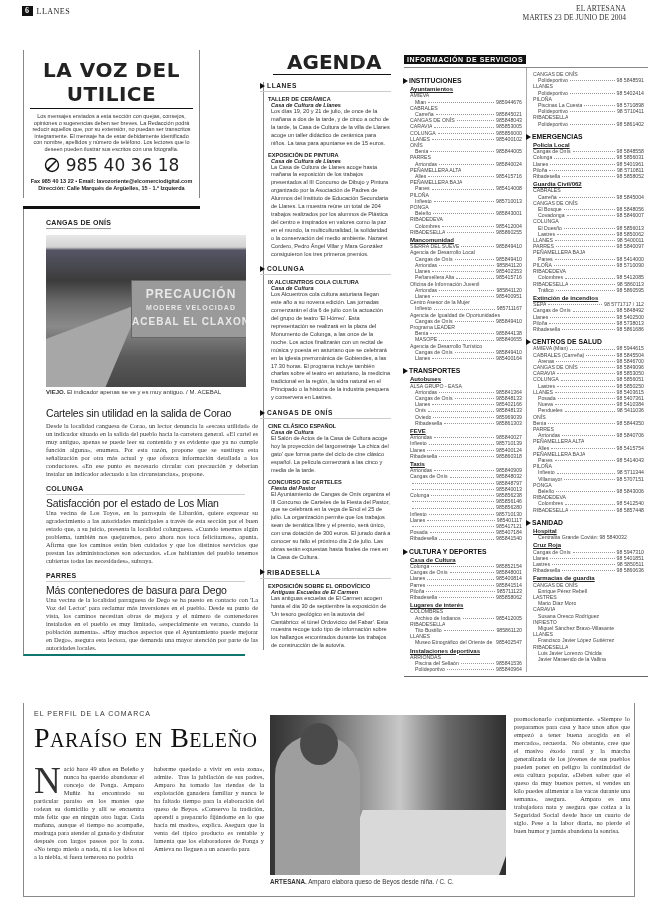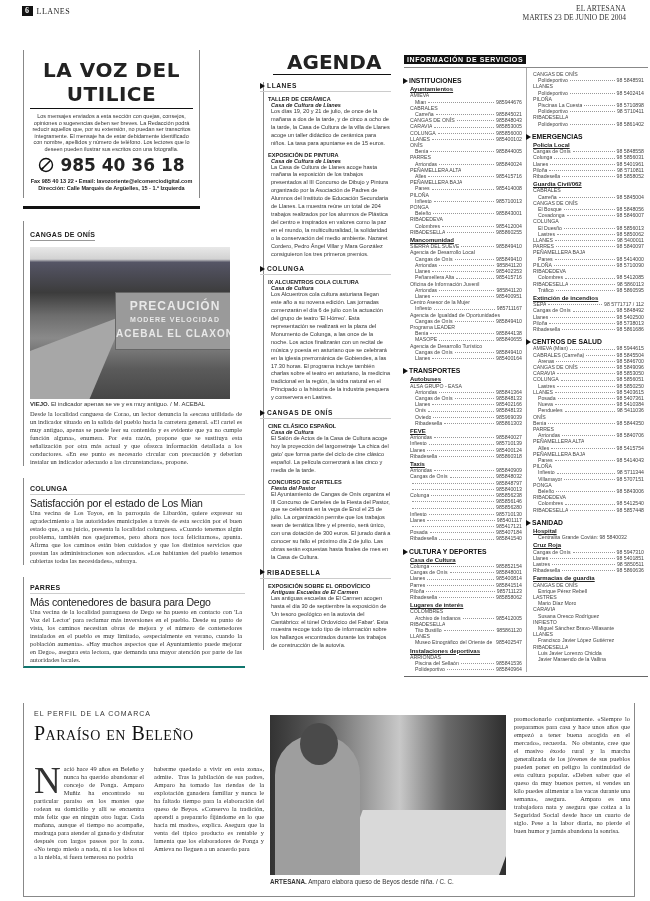--- a/index.html
+++ b/index.html
@@ -6,24 +6,24 @@
 body{width:650px;height:901px;background:#fff;font-family:"Liberation Sans",sans-serif;color:#222;position:relative;overflow:hidden}
 .hdr-left{position:absolute;left:22px;top:6px;display:flex;align-items:center;gap:4px;font-family:"Liberation Serif",serif;font-size:8px;letter-spacing:.5px}
 .pgnum{background:#111;color:#fff;font-weight:bold;font-size:8px;padding:0 3px;line-height:10px}
 .hdr-right{position:absolute;right:24px;top:4px;text-align:right;font-family:"Liberation Serif",serif;font-size:7.5px;line-height:9px;color:#333}
 
 .col1{position:absolute;left:23px;top:50px;width:177px}
 .lector-box{border-left:1px solid #888;border-right:1px solid #888;padding:0 6px 6px}
 .lector-title{font-weight:900;font-size:20px;letter-spacing:.5px;text-align:center;padding-top:8px;padding-bottom:2px;border-bottom:1.5px solid #111;font-family:"DejaVu Sans",sans-serif}
 .lector-intro{font-size:5.5px;line-height:6.5px;text-align:center;margin-top:4px;color:#333}
 .phone{display:flex;align-items:center;justify-content:center;gap:6px;margin:3px 0}
-.phone-num{font-weight:bold;font-size:17px;font-family:"DejaVu Sans",sans-serif}
+.phone-num{font-weight:normal;font-size:17px;font-family:"DejaVu Sans",sans-serif}
 .contact{font-size:5.5px;line-height:7px;text-align:center;font-weight:bold}
 .rule-thick{height:3px;background:#111;margin:8px 0 0}
-.section-left{border-left:1px solid #888;padding-left:6px;margin-top:12px}
+.section-left{border-left:1px solid #888;padding-left:22px;margin-top:0}
 .kicker{font-weight:bold;font-size:7px;letter-spacing:.3px;padding-top:10px;padding-bottom:2px;border-bottom:1px solid #999;display:inline-block}
 .photo1{width:200px;height:152px;margin-top:6px;background:linear-gradient(180deg,#e8e8e8 0%,#d2d2d2 8%,#556 10%,#3c3c3c 30%,#6d6d6d 45%,#8a8a8a 60%,#5b5b5b 80%,#464646 100%);position:relative;overflow:hidden}
 .sign{position:absolute;left:85px;top:45px;width:120px;height:58px;background:#9a9a9a;border:1px solid #666;color:#e8e8e8;font-size:10px;font-weight:bold;text-align:center;padding-top:6px;line-height:14px;letter-spacing:1px}
 .road{position:absolute;left:0;top:68px;width:95px;height:90px;background:#a7a7a7;clip-path:polygon(0 40%,100% 0,60% 100%,0 100%)}
 .caption{font-size:6px;margin-top:2px;color:#333}
 .caption b{font-weight:900}
 .headline{font-size:10.5px;margin-top:12px;color:#222;letter-spacing:-.2px}
 .body-serif{font-family:"Liberation Serif",serif;font-size:6.4px;line-height:8px;text-align:justify;color:#333;width:212px}
 .bordered{border-bottom:2px solid #0f766e}
 
@@ -44,21 +44,21 @@
 .cat{font-weight:bold;font-size:6.8px;color:#111;margin-top:7px;margin-left:-7px;display:flex;align-items:center;gap:1px}
 .sub{font-weight:bold;font-size:6px;color:#222;text-decoration:underline;margin-top:2px}
 .row{display:flex;justify-content:space-between;white-space:nowrap;overflow:hidden}
 .row .n{overflow:hidden}
 .row .dots{flex:1;border-bottom:1px dotted #999;margin:0 2px 2px}
 .ind{padding-left:5px}
 .serv-bottom{border-bottom:1px solid #666;width:244px;margin-top:4px}
 
 .perfil{position:absolute;left:23px;top:703px;width:612px;height:194px;border-left:1px solid #888;border-bottom:1px solid #888;border-right:1px solid #888}
 .perfil-kicker{position:absolute;left:10px;top:7px;font-size:7px;letter-spacing:1px;color:#333}
-.perfil-title{position:absolute;left:10px;top:19px;font-family:"Liberation Serif",serif;font-size:20px;letter-spacing:.5px;color:#111;font-variant:small-caps}
+.perfil-title{position:absolute;left:10px;top:19px;font-family:"Liberation Serif",serif;font-size:28px;letter-spacing:.5px;color:#111;font-variant:small-caps}
 .pcol{position:absolute;top:62px;width:110px;font-family:"Liberation Serif",serif;font-size:6.4px;line-height:8px;text-align:justify;color:#333}
 .dropcap{float:left;font-family:"Liberation Serif",serif;font-size:37px;line-height:30px;margin-right:3px;margin-top:1px}
 .photo2{position:absolute;left:246px;top:12px;width:236px;height:160px;background:linear-gradient(90deg,#333 0%,#555 18%,#8a8a8a 35%,#c8c8c8 55%,#6a6a6a 75%,#2f2f2f 100%);overflow:hidden}
 .woman{position:absolute;left:5px;top:20px;width:85px;height:140px;background:#9e9e9e;border-radius:40px 40px 0 0}
 .head{position:absolute;left:30px;top:8px;width:38px;height:42px;background:#4a4a4a;border-radius:50%}
 .table{position:absolute;left:80px;top:95px;width:160px;height:70px;background:#d9d9d9;transform:skewX(-20deg)}
 .caption2{position:absolute;left:246px;top:175px;font-size:6.3px;color:#333}
 .caption2 b{font-weight:900}
 .pcol3{position:absolute;left:490px;top:12px;width:116px;font-family:"Liberation Serif",serif;font-size:6.4px;line-height:8px;text-align:justify;color:#333}
 </style>
@@ -95,20 +95,21 @@
     <div class="kicker">CANGAS DE ONÍS</div>
     <div class="photo1">
       <div class="road"></div>
       <div class="sign">
         <div style="font-size:12px">PRECAUCIÓN</div>
         <div style="font-size:7px">MODERE   VELOCIDAD</div>
         <div style="font-size:10px">ACEBAL EL CLAXON</div>
       </div>
     </div>
     <div class="caption"><b>VIEJO.</b><span> El indicador apenas se ve y es muy antiguo. / M. ACEBAL</span></div>
+    <div class="headline">Carteles sin utilidad en la salida de Corao</div>
     <div class="body-serif" style="margin-top:3px">Desde la localidad canguesa de Corao, un lector denuncia la «escasa utilidad» de un indicador situado en la salida del pueblo hacia la carretera general. «El cartel es muy antiguo, apenas se puede leer su contenido y es evidente que ya no cumple función alguna», enumera. Por esta razón, propone que se sustituya esta señalización por otra más actual y que ofrezca información detallada a los conductores. «En ese punto es necesario circular con precaución y deberían instalar un indicador adecuado a las circunstancias», propone.</div>
   </div>
 
   <div class="section-left" style="width:222px">
     <div class="kicker" style="display:block;border-bottom:1px solid #ccc;padding-top:7px">COLUNGA</div>
     <div class="headline" style="margin-top:2px">Satisfacción por el estado de Los Mian</div>
     <div class="body-serif">Una vecina de Los Toyos, en la parroquia de Libardón, quiere expresar su agradecimiento a las autoridades municipales a través de esta sección por el buen estado que, a su juicio, presenta la localidad colunguesa. «Cuando tenemos algún problema, también nos quejaremos, pero ahora nos toca felicitarnos», apunta. Afirma que los caminos están bien cuidados y que los distintos servicios que prestan las administraciones son adecuados. «Los habitantes del pueblo tenemos cubiertas todas las necesidades», subraya.</div>
   </div>
 
   <div class="section-left bordered" style="width:222px;padding-bottom:2px">

